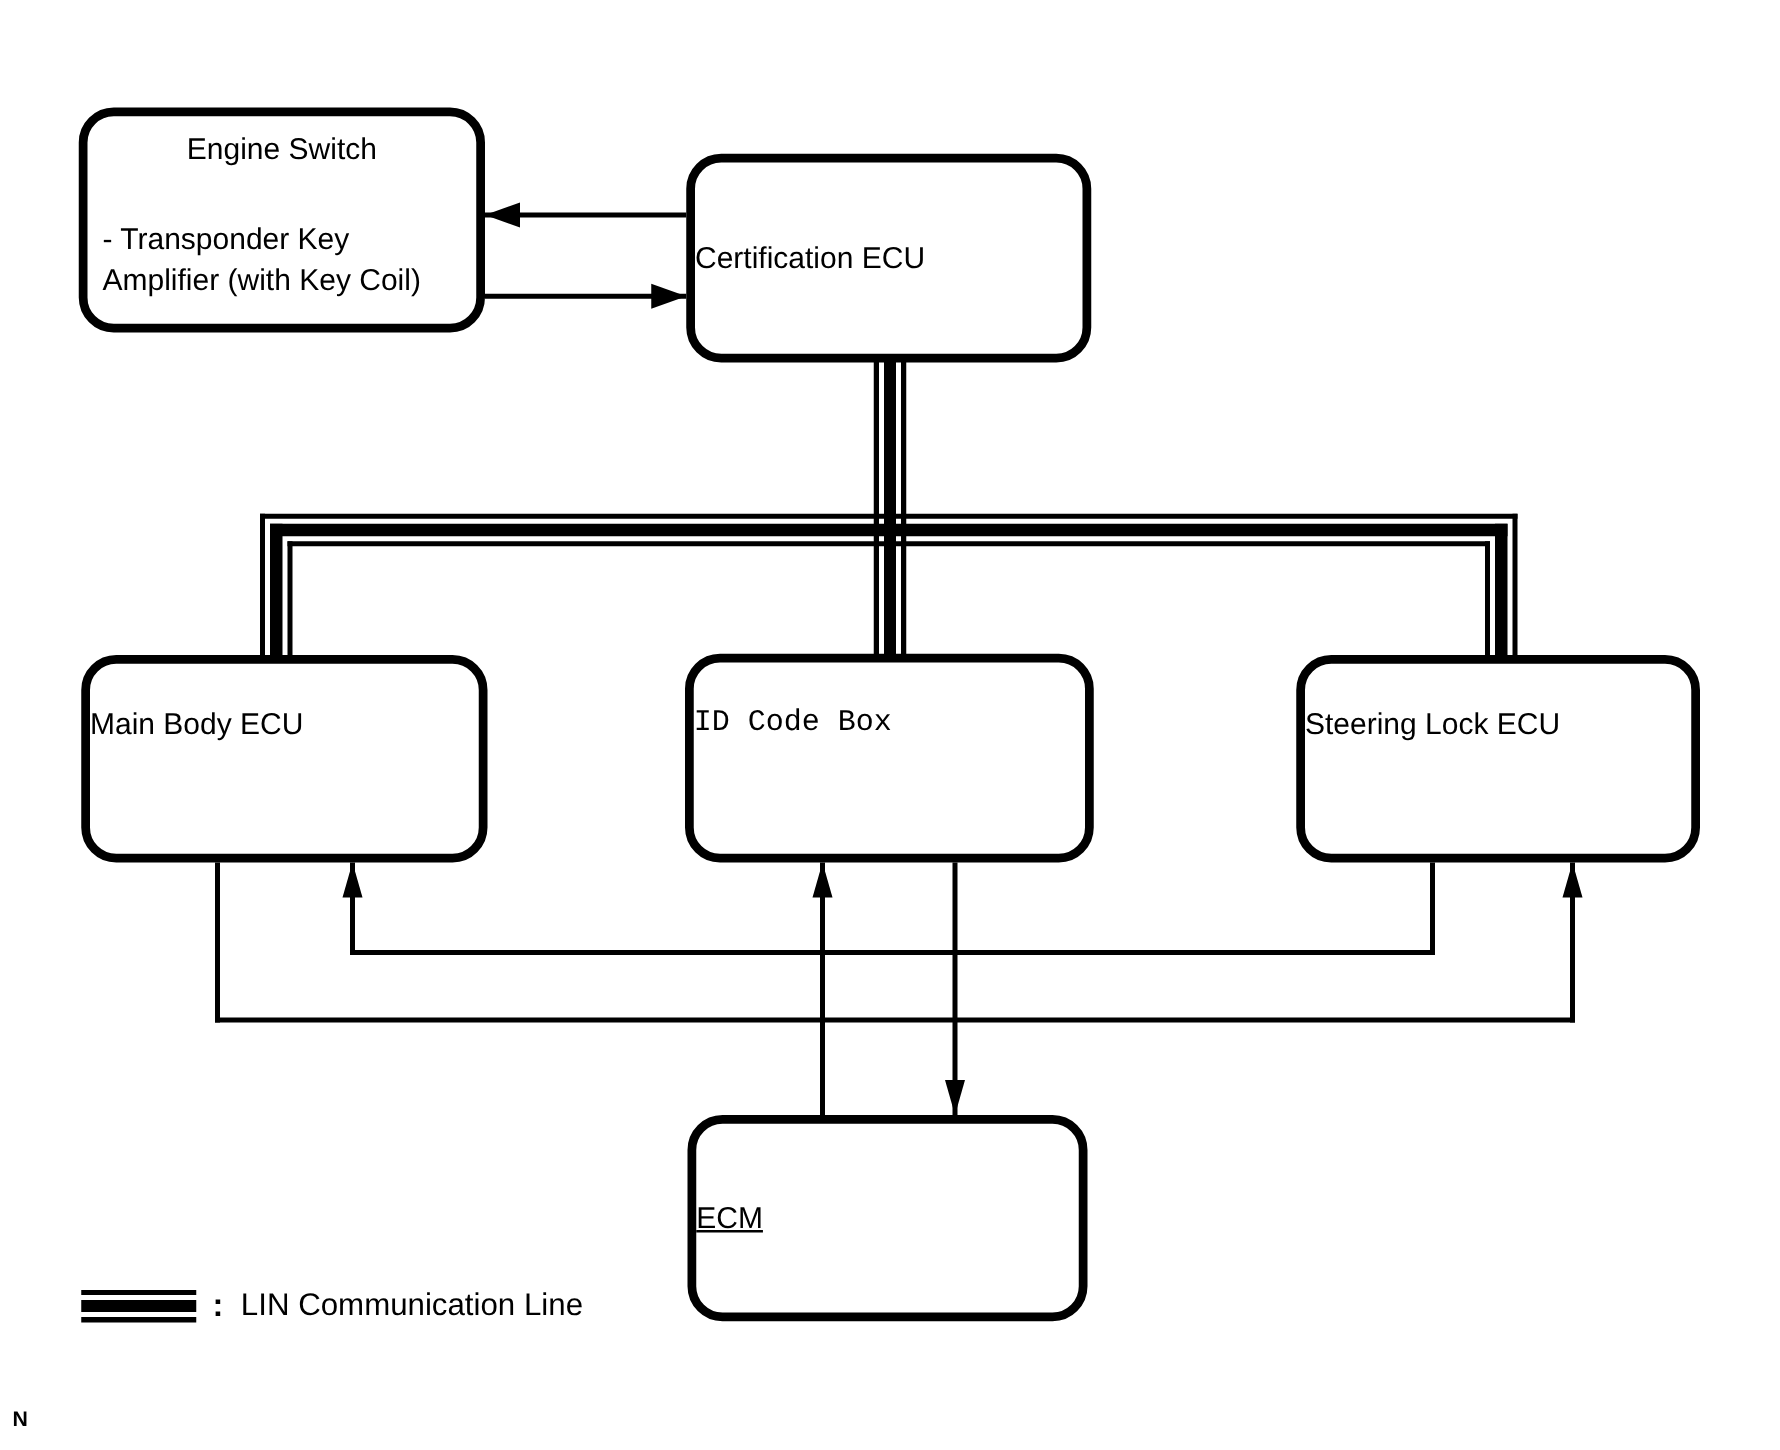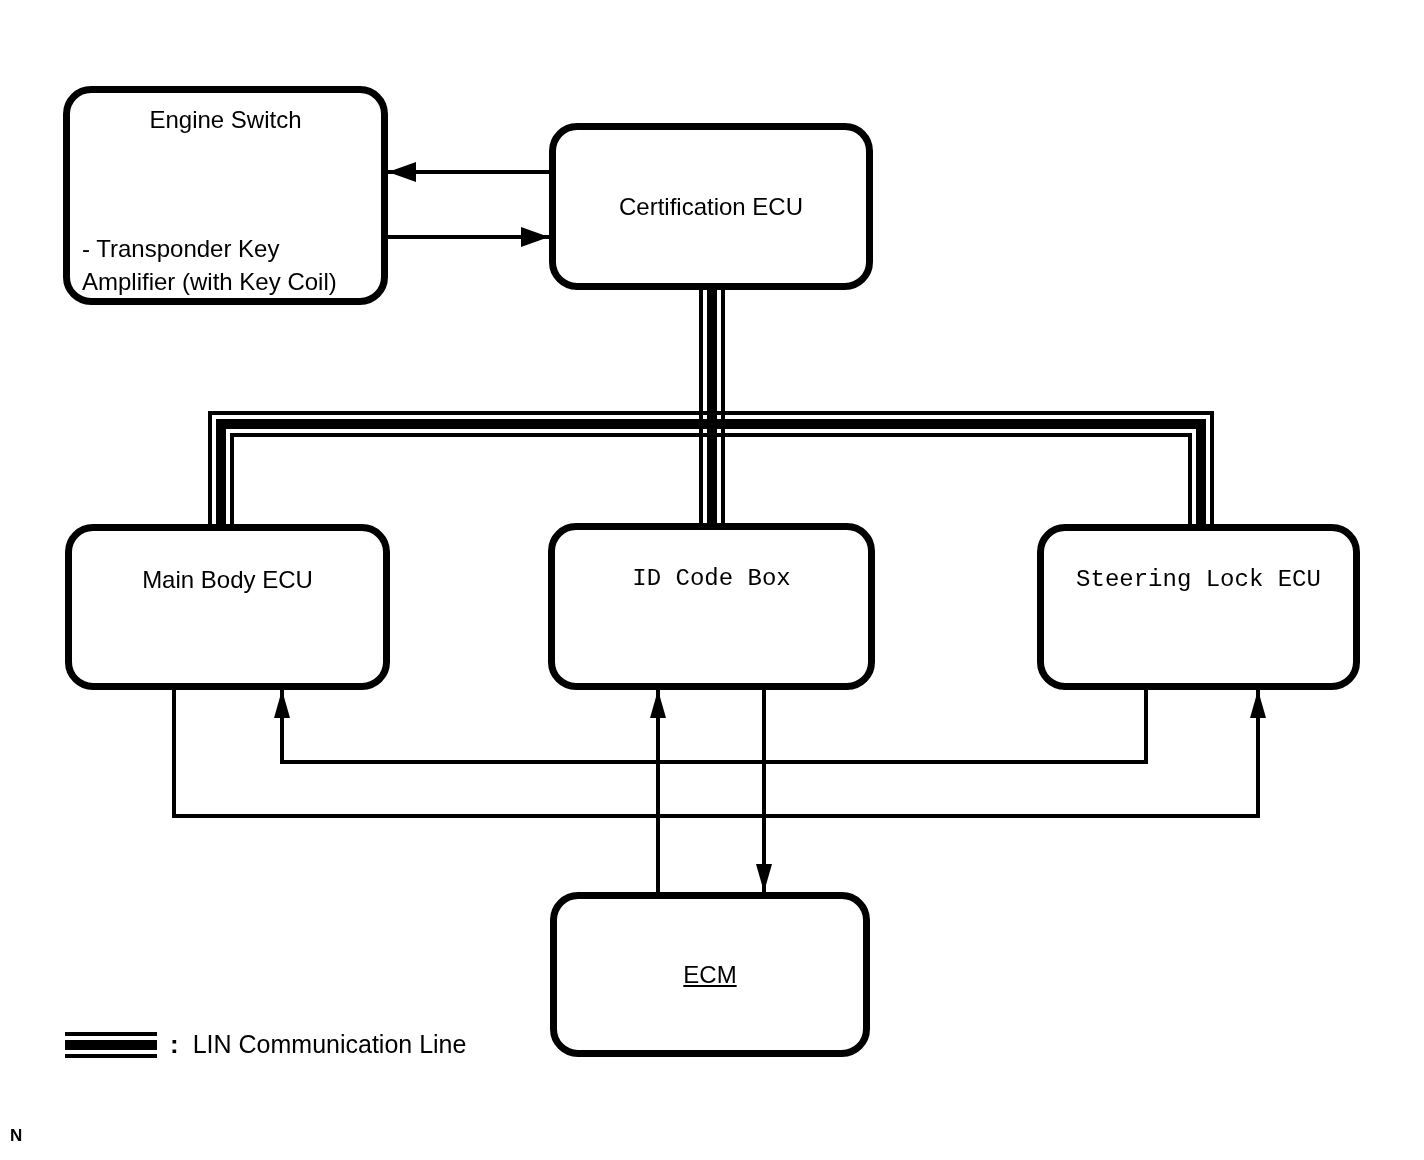--- a/index.html
+++ b/index.html
@@ -12,21 +12,20 @@
     color: #000;
     overflow: hidden;
   }
   .box {
     position: absolute;
     box-sizing: border-box;
     border: 7px solid #000;
     border-radius: 28px;
     background: #fff;
     display: flex;
-    justify-content: center;
     font-size: 24px;
     line-height: 30px;
     z-index: 5;
   }
   .box.v-center { align-items: center; }
   .box.v-top    { align-items: flex-start; padding-top: 34px; }
   .box-label { text-align: center; }
 
   
   #engine-switch {
@@ -138,39 +137,39 @@
   <div class="line" style="left:280px; top:760px; width:868px; height:4px;"></div>
   <div class="line" style="left:280px; top:690px; width:4px; height:74px;"></div>
   <div class="arrowhead ah-up" style="left:274px; top:690px;"></div>
 
   <div class="line" style="left:656px; top:690px; width:4px; height:202px;"></div>
   <div class="arrowhead ah-up" style="left:650px; top:690px;"></div>
 
   <div class="line" style="left:762px; top:690px; width:4px; height:202px;"></div>
   <div class="arrowhead ah-down" style="left:756px; top:864px;"></div>
 
-  <div class="box" id="engine-switch" style="left:63px; top:86px; width:325px; height:219px;justify-content:space-between;">
+  <div class="box" id="engine-switch" style="left:63px; top:86px; width:325px; height:180px;">
     <div class="es-title">Engine Switch</div>
     <div class="es-sub">- Transponder Key
 Amplifier (with Key Coil)</div>
   </div>
 
   <div class="box v-center" style="left:549px; top:123px; width:324px; height:167px;">
     <div class="box-label">Certification ECU</div>
   </div>
 
   <div class="box v-top" style="left:65px; top:524px; width:325px; height:166px;">
     <div class="box-label">Main Body ECU</div>
   </div>
 
   <div class="box v-top" style="left:548px; top:523px; width:327px; height:167px;font-family:Liberation Mono, monospace;">
     <div class="box-label">ID Code Box</div>
   </div>
 
-  <div class="box v-top" style="left:1037px; top:524px; width:323px; height:166px;font-family:Liberation Mono, monospace;">
+  <div class="box v-top" style="left:1037px; top:524px; width:323px; height:166px;">
     <div class="box-label">Steering Lock ECU</div>
   </div>
 
   <div class="box v-center" style="left:550px; top:892px; width:320px; height:165px;text-decoration:underline;">
     <div class="box-label">ECM</div>
   </div>
 
   <div id="legend">
     <div id="legend-swatch"></div>
     <span id="legend-sep">:</span>

